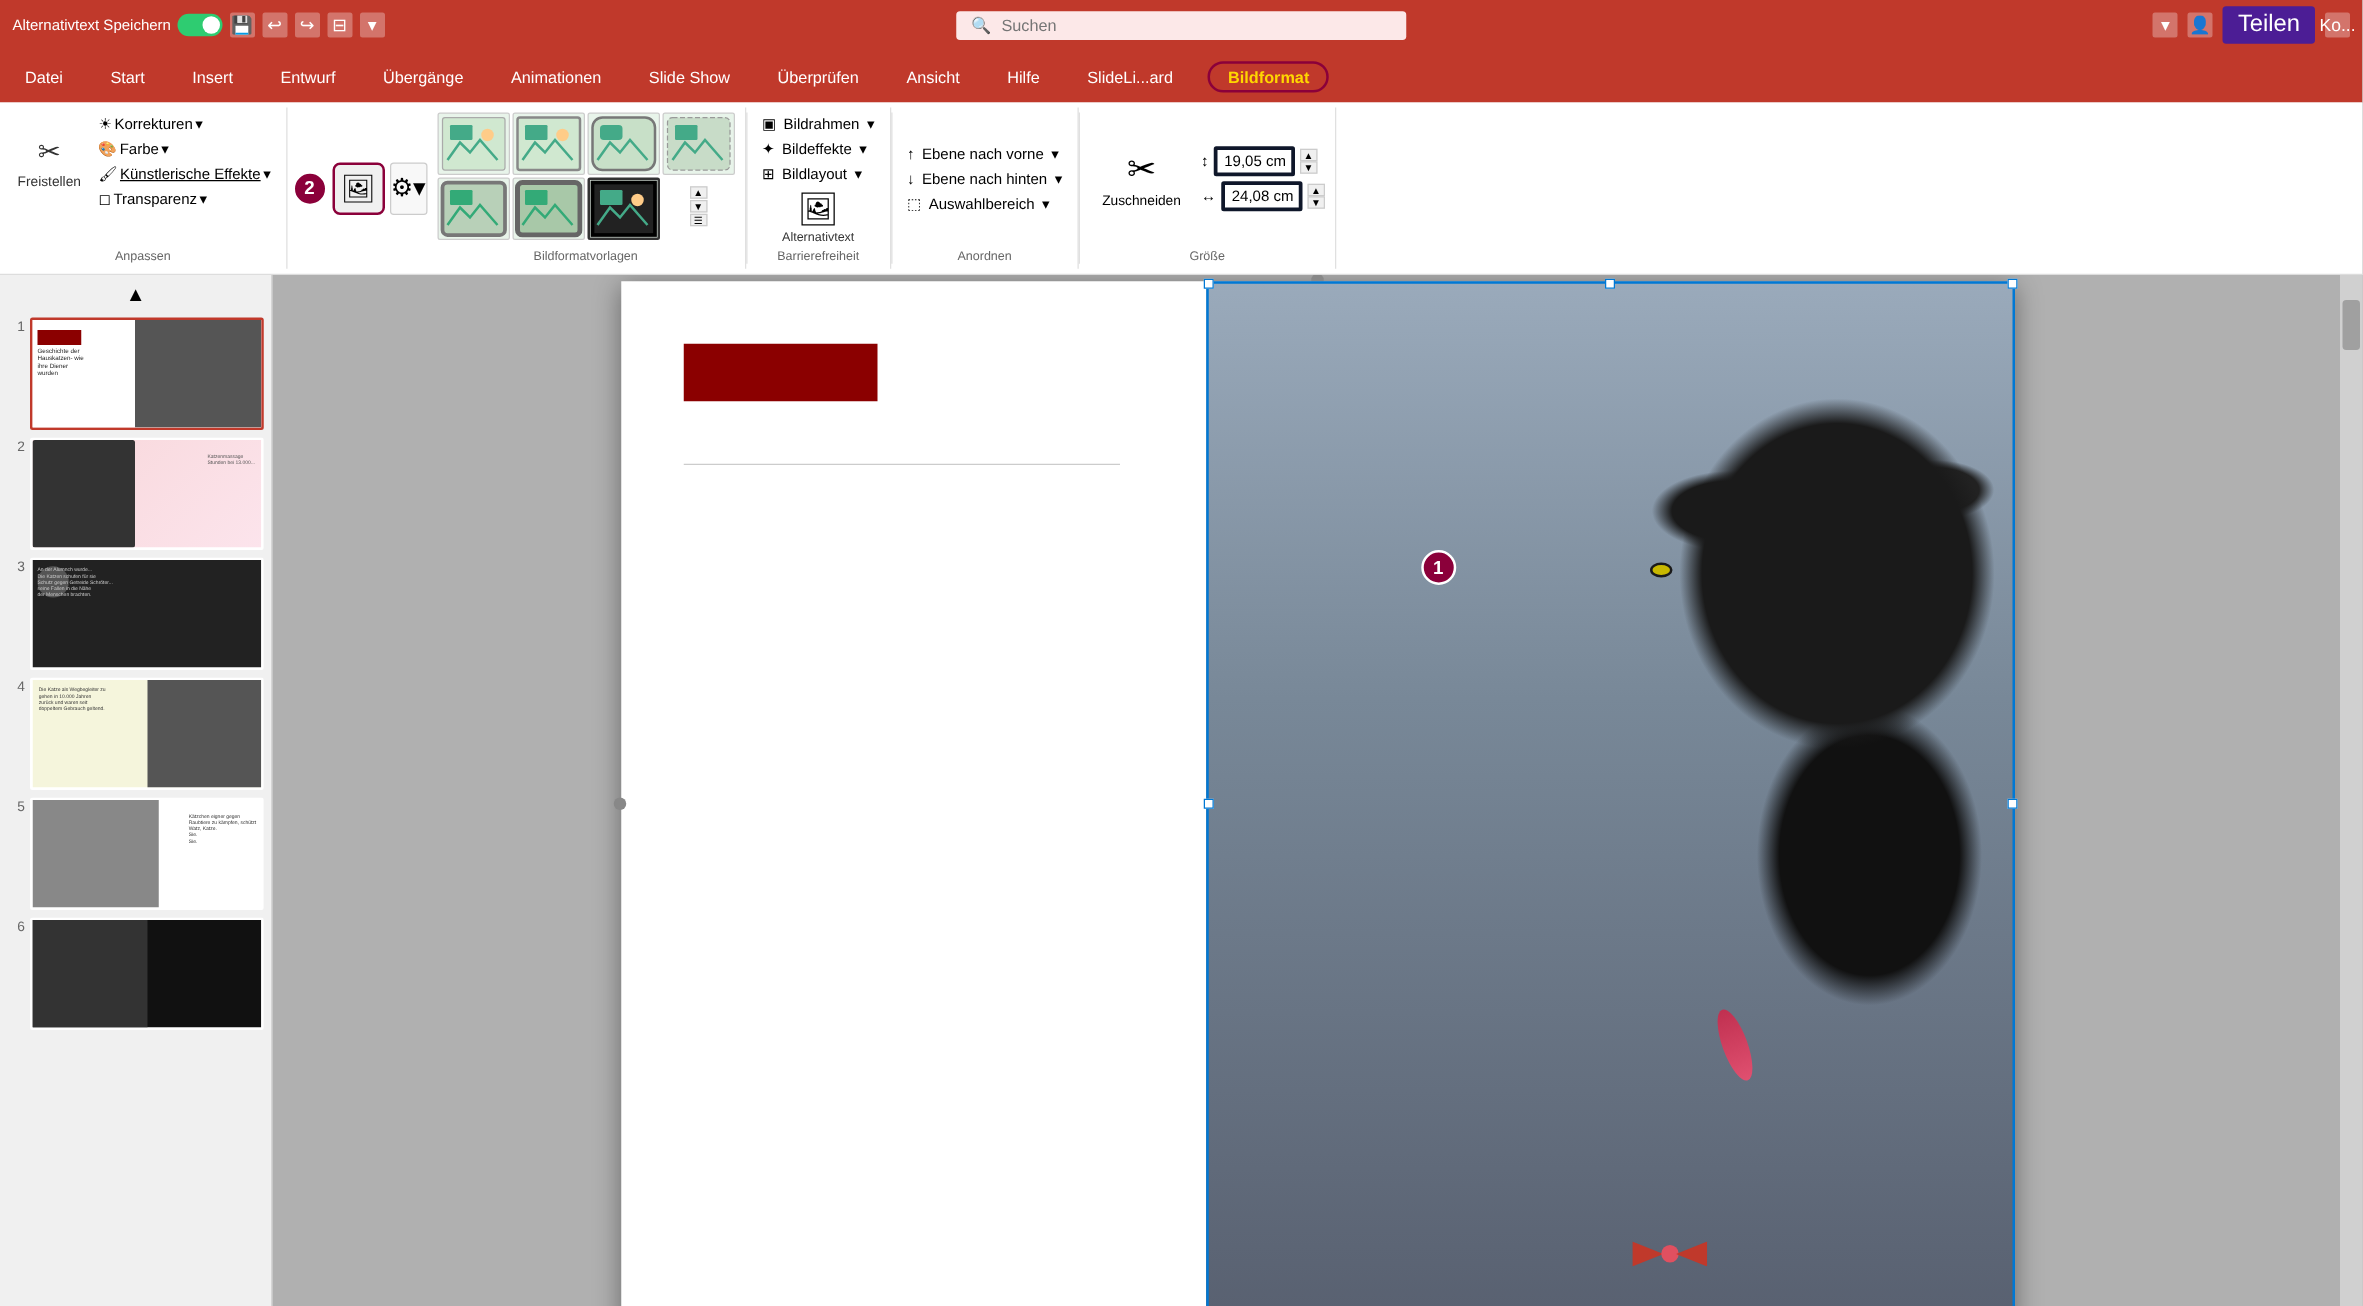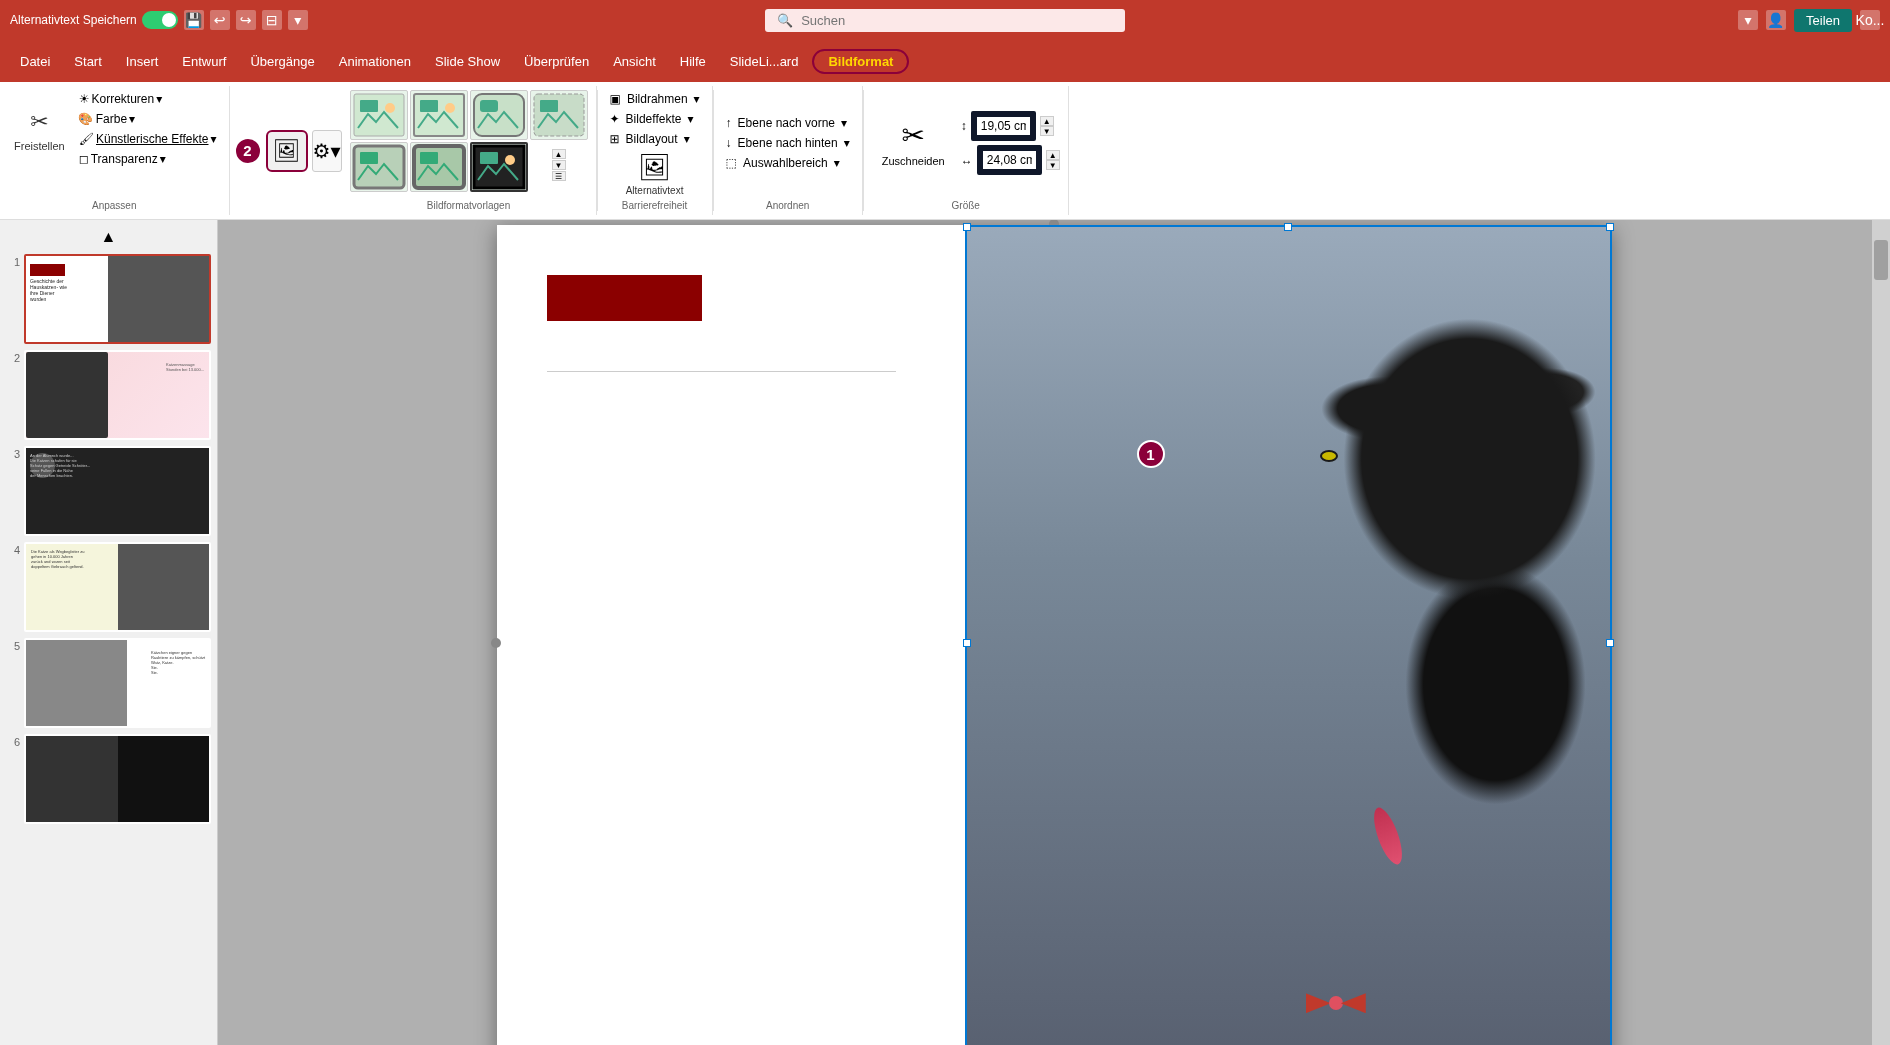--- a/index.html
+++ b/index.html
@@ -34,21 +34,21 @@
     }
     .search-input { background: transparent; border: none; outline: none; font-size: 13px; color: #666; width: 300px; }
 
     
     .menu-bar {
       background: #c0392b;
       height: 42px;
       display: flex;
       align-items: center;
       padding: 0 10px;
-      gap: 4px;
+      gap: 18px;
     }
     .menu-item {
       color: white; font-size: 13px; padding: 4px 10px; cursor: pointer; border-radius: 3px;
     }
     .menu-item.highlighted {
       color: #ffd700; font-weight: bold;
     }
 
     
     .ribbon {
@@ -249,29 +249,29 @@
     }
     .annotation-label {
       background: #8b003a;
       color: white;
       font-size: 26px;
       font-weight: bold;
       padding: 8px 22px;
       border-radius: 4px;
     }
     .size-input {
-      width: 65px; border: 6px solid #0f172a; border-radius: 2px; padding: 2px 4px; font-size: 12px; text-align: right;
+      width: 65px; border: 3px solid #0f172a; border-radius: 2px; padding: 2px 4px; font-size: 12px; text-align: right;
     }
     .size-spinners { display: flex; flex-direction: column; }
     .spinner-btn { width: 14px; height: 10px; background: #f0f0f0; border: 1px solid #ccc; cursor: pointer; display: flex; align-items: center; justify-content: center; font-size: 8px; }
 
     
     .share-btn {
-      background: #0f766e; color: white; border: none; border-radius: 3px;
-      padding: 4px 12px; cursor: pointer; font-size: 13px;
+      background: #4c1d95; color: white; border: none; border-radius: 3px;
+      padding: 4px 12px; cursor: pointer; font-size: 19px;
     }
 
     
     .bildformat-circle {
       border: 2.5px solid #8b003a;
       border-radius: 20px;
       padding: 3px 14px;
       color: #ffd700;
       font-weight: bold;
     }

